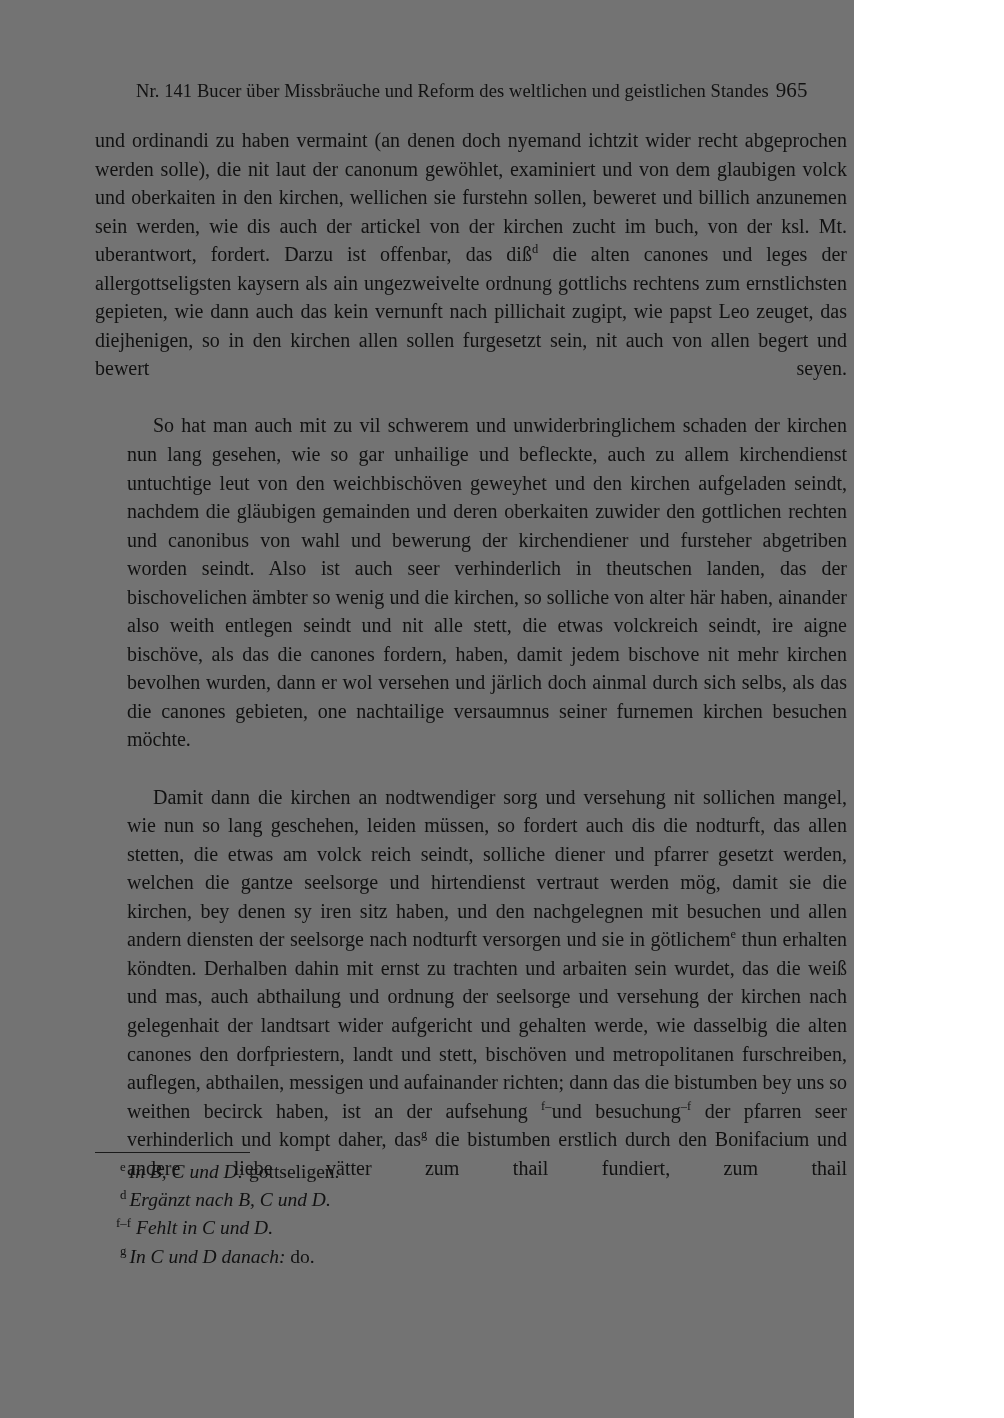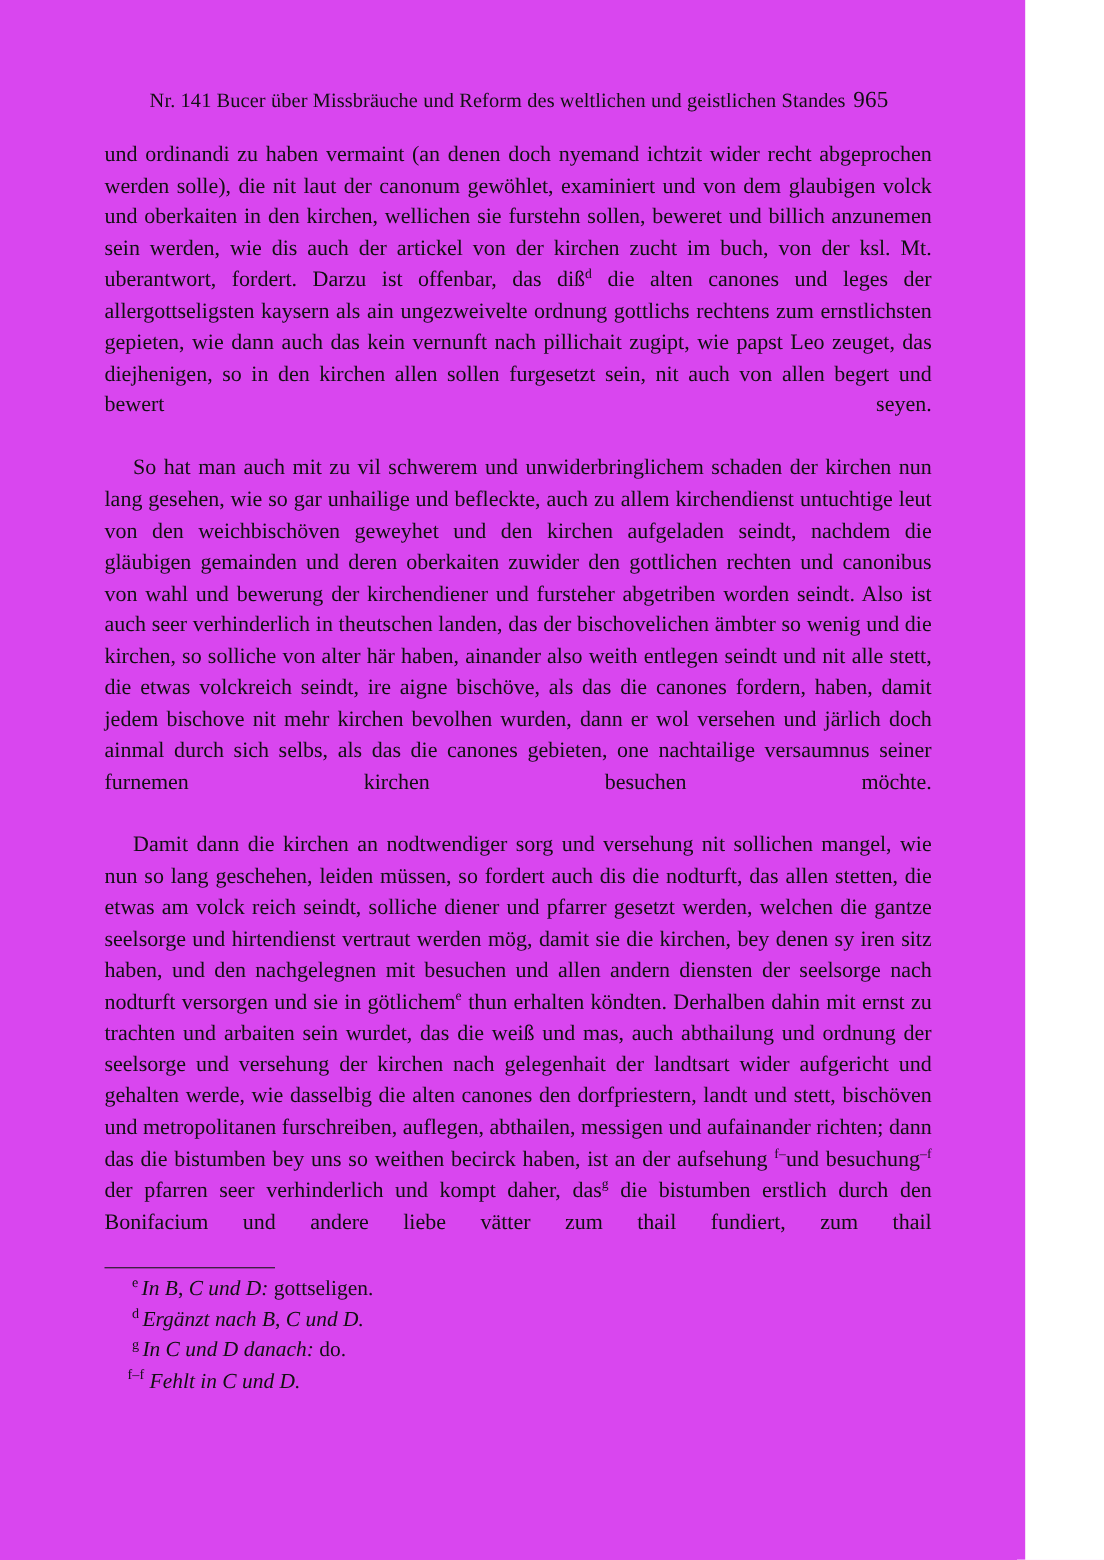--- a/index.html
+++ b/index.html
@@ -7,23 +7,23 @@
     padding: 0;
     background: #ffffff;
   }
   body {
     font-family: "Liberation Serif", "DejaVu Serif", serif;
     color: #111111;
     -webkit-font-smoothing: antialiased;
   }
   #page {
     position: relative;
-    width: 932px;
+    width: 854px;
     height: 1418px;
-    background: #d946ef;
+    background: #737373;
     overflow: hidden;
     box-sizing: border-box;
   }
 
   
   #running-head {
     position: absolute;
     left: 136px;
     top: 78px;
     width: 712px;
@@ -50,20 +50,21 @@
     text-align: justify;
     text-justify: inter-word;
   }
   #body-text p {
     margin: 0;
     padding: 0;
     text-align: justify;
   }
   #body-text p.indent {
     text-indent: 26px;
+    margin-left: 32px;
   }
   
   #body-text p::after {
     content: "";
     display: inline-block;
     width: 100%;
   }
 
   sup.note {
     font-size: 0.62em;
@@ -124,17 +125,17 @@
       <p>und ordinandi zu haben vermaint (an denen doch nyemand ichtzit wider recht abgeprochen werden solle), die nit laut der canonum gewöhlet, examiniert und von dem glaubigen volck und oberkaiten in den kirchen, wellichen sie furstehn sollen, beweret und billich anzunemen sein werden, wie dis auch der artickel von der kirchen zucht im buch, von der ksl. Mt. uberantwort, fordert. Darzu ist offenbar, das diß<sup class="note">d</sup> die alten canones und leges der allergottseligsten kaysern als ain ungezweivelte ordnung gottlichs rechtens zum ernstlichsten gepieten, wie dann auch das kein vernunft nach pillichait zugipt, wie papst Leo zeuget, das diejhenigen, so in den kirchen allen sollen furgesetzt sein, nit auch von allen begert und bewert seyen.</p>
       <p class="indent">So hat man auch mit zu vil schwerem und unwiderbringlichem schaden der kirchen nun lang gesehen, wie so gar unhailige und befleckte, auch zu allem kirchendienst untuchtige leut von den weichbischöven geweyhet und den kirchen aufgeladen seindt, nachdem die gläubigen gemainden und deren oberkaiten zuwider den gottlichen rechten und canonibus von wahl und bewerung der kirchendiener und fursteher abgetriben worden seindt. Also ist auch seer verhinderlich in theutschen landen, das der bischovelichen ämbter so wenig und die kirchen, so solliche von alter här haben, ainander also weith entlegen seindt und nit alle stett, die etwas volckreich seindt, ire aigne bischöve, als das die canones fordern, haben, damit jedem bischove nit mehr kirchen bevolhen wurden, dann er wol versehen und järlich doch ainmal durch sich selbs, als das die canones gebieten, one nachtailige versaumnus seiner furnemen kirchen besuchen möchte.</p>
       <p class="indent">Damit dann die kirchen an nodtwendiger sorg und versehung nit sollichen mangel, wie nun so lang geschehen, leiden müssen, so fordert auch dis die nodturft, das allen stetten, die etwas am volck reich seindt, solliche diener und pfarrer gesetzt werden, welchen die gantze seelsorge und hirtendienst vertraut werden mög, damit sie die kirchen, bey denen sy iren sitz haben, und den nachgelegnen mit besuchen und allen andern diensten der seelsorge nach nodturft versorgen und sie in götlichem<sup class="note">e</sup> thun erhalten köndten. Derhalben dahin mit ernst zu trachten und arbaiten sein wurdet, das die weiß und mas, auch abthailung und ordnung der seelsorge und versehung der kirchen nach gelegenhait der landtsart wider aufgericht und gehalten werde, wie dasselbig die alten canones den dorfpriestern, landt und stett, bischöven und metropolitanen furschreiben, auflegen, abthailen, messigen und aufainander richten; dann das die bistumben bey uns so weithen becirck haben, ist an der aufsehung <sup class="note">f–</sup>und besuchung<sup class="note">–f</sup> der pfarren seer verhinderlich und kompt daher, das<sup class="note">g</sup> die bistumben erstlich durch den Bonifacium und andere liebe vätter zum thail fundiert, zum thail</p>
     </div>
 
   <div id="footnote-rule"></div>
 
   <div id="footnotes">
       <div class="fn"><span class="fn-mark">e</span><span class="fn-it">In B, C und D:</span><span class="fn-ro"> gottseligen.</span></div>
       <div class="fn"><span class="fn-mark">d</span><span class="fn-it">Ergänzt nach B, C und D.</span></div>
+      <div class="fn"><span class="fn-mark wide">f–f</span><span class="fn-it">Fehlt in C und D.</span></div>
       <div class="fn"><span class="fn-mark">g</span><span class="fn-it">In C und D danach:</span><span class="fn-ro"> do.</span></div>
-      <div class="fn"><span class="fn-mark wide">f–f</span><span class="fn-it">Fehlt in C und D.</span></div>
     </div>
 
 </div>
 
 </body></html>

